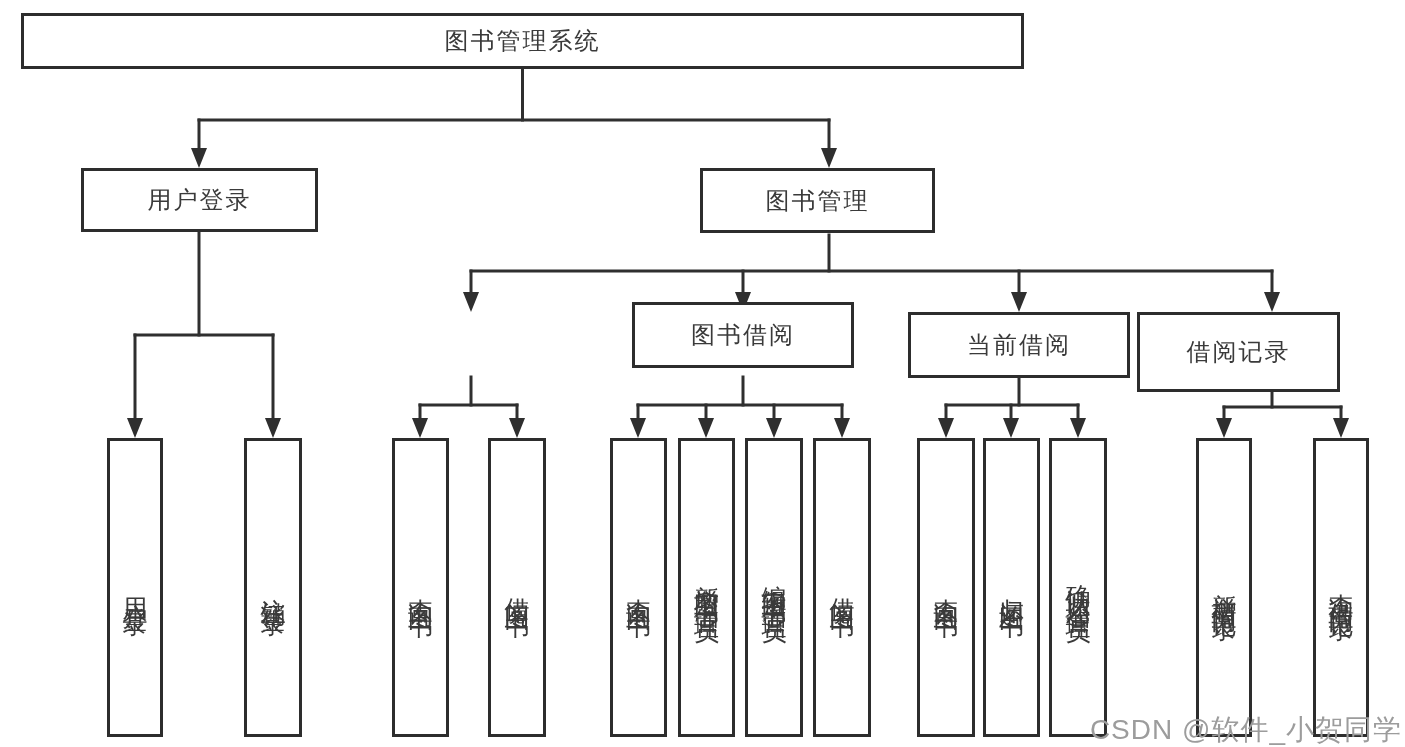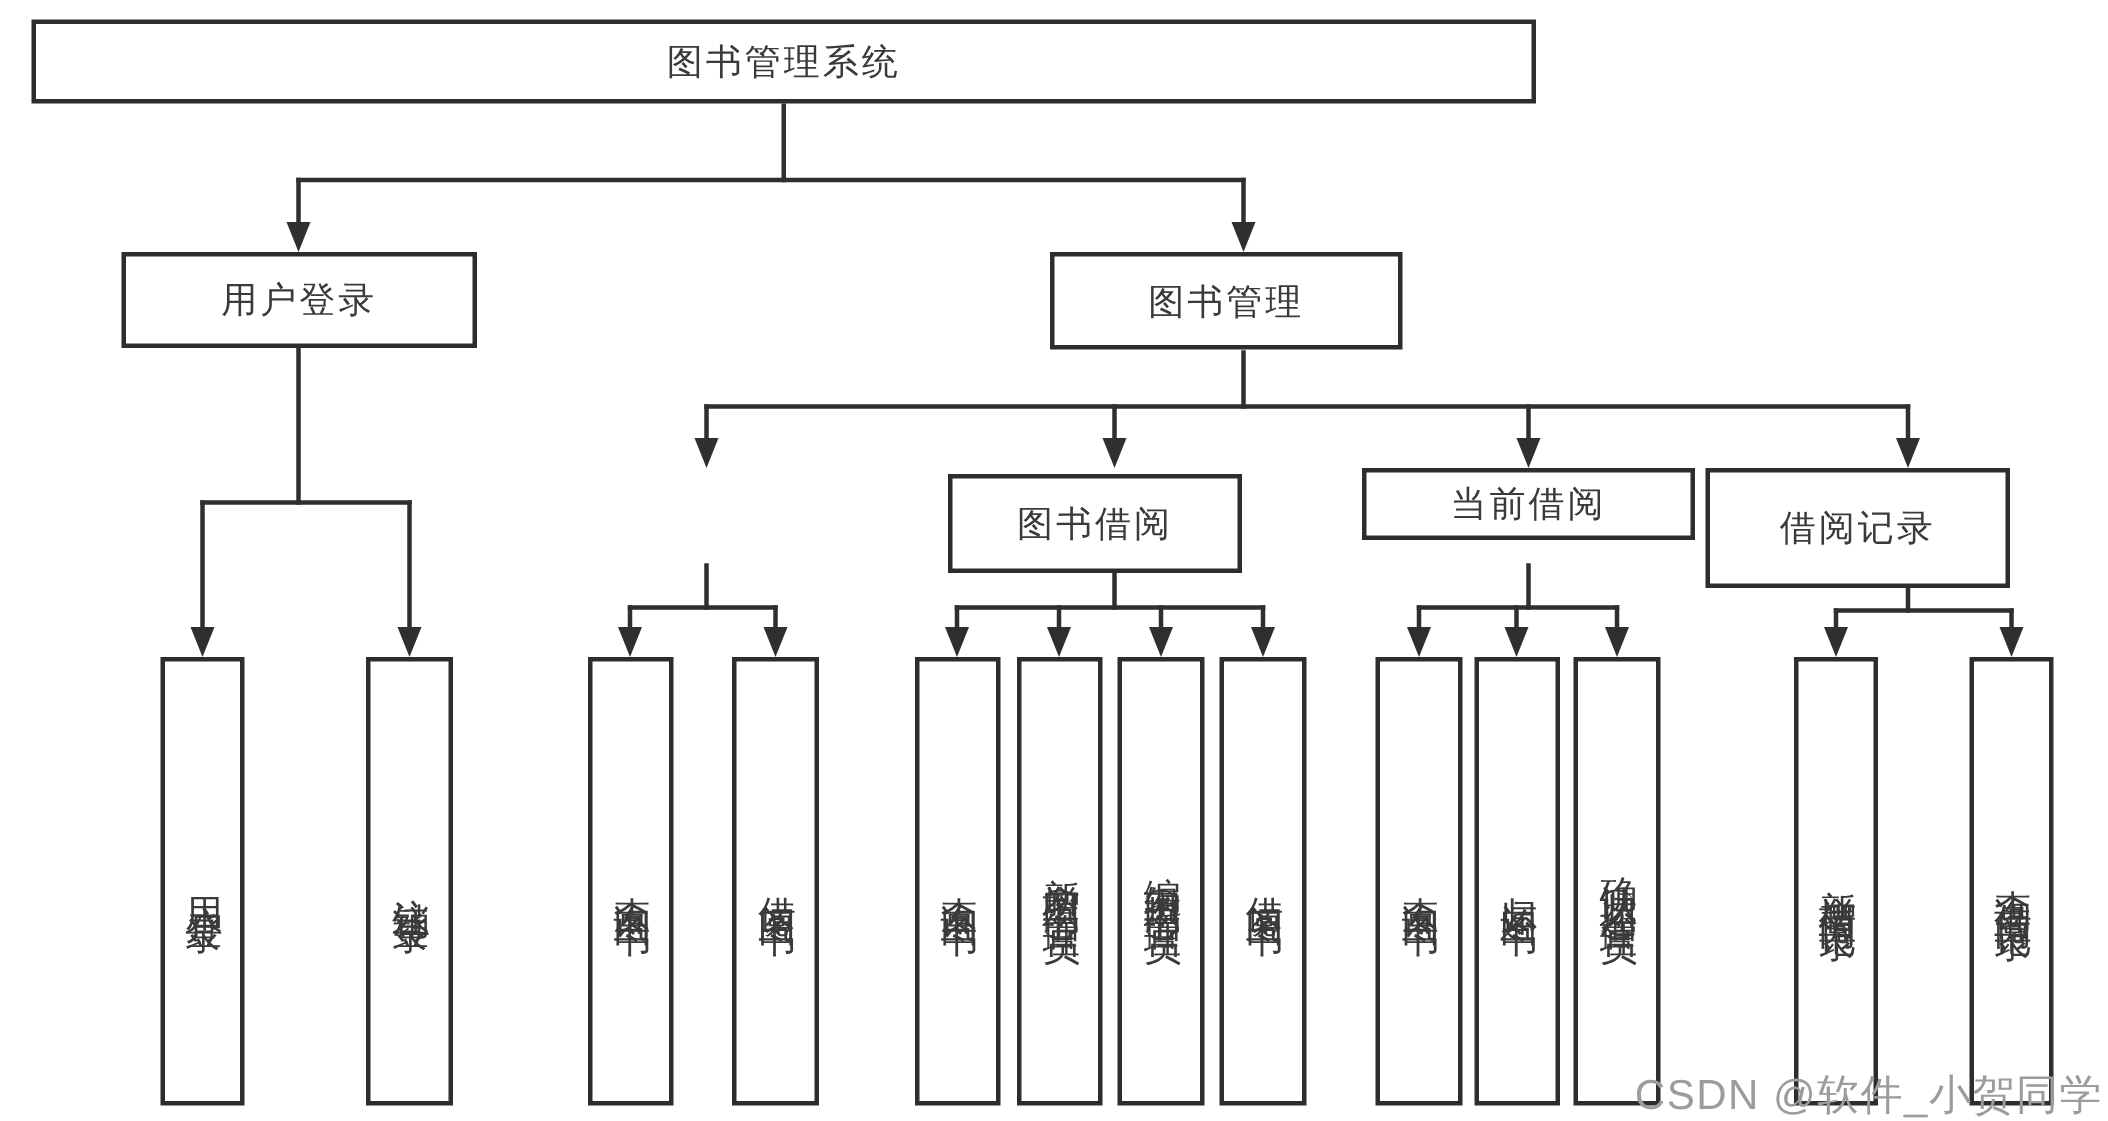--- a/index.html
+++ b/index.html
@@ -98,24 +98,24 @@
     <span>图书管理系统</span>
   </div>
 
   <div class="box hbox" style="left:81px;top:168px;width:237px;height:64px">
     <span>用户登录</span>
   </div>
   <div class="box hbox" style="left:700px;top:168px;width:235px;height:65px">
     <span>图书管理</span>
   </div>
 
-  <div class="box hbox" style="left:632px;top:316px;width:196px;height:66px">
+  <div class="box hbox" style="left:632px;top:302px;width:222px;height:66px">
     <span>图书借阅</span>
   </div>
-  <div class="box hbox" style="left:908px;top:312px;width:222px;height:48px">
+  <div class="box hbox" style="left:908px;top:312px;width:222px;height:66px">
     <span>当前借阅</span>
   </div>
   <div class="box hbox" style="left:1137px;top:312px;width:203px;height:80px">
     <span>借阅记录</span>
   </div>
 
   <div class="box vbox" style="left:107px;width:56px">
     <span class="vtext">用户登录</span>
   </div>
   <div class="box vbox" style="left:244px;width:58px">

